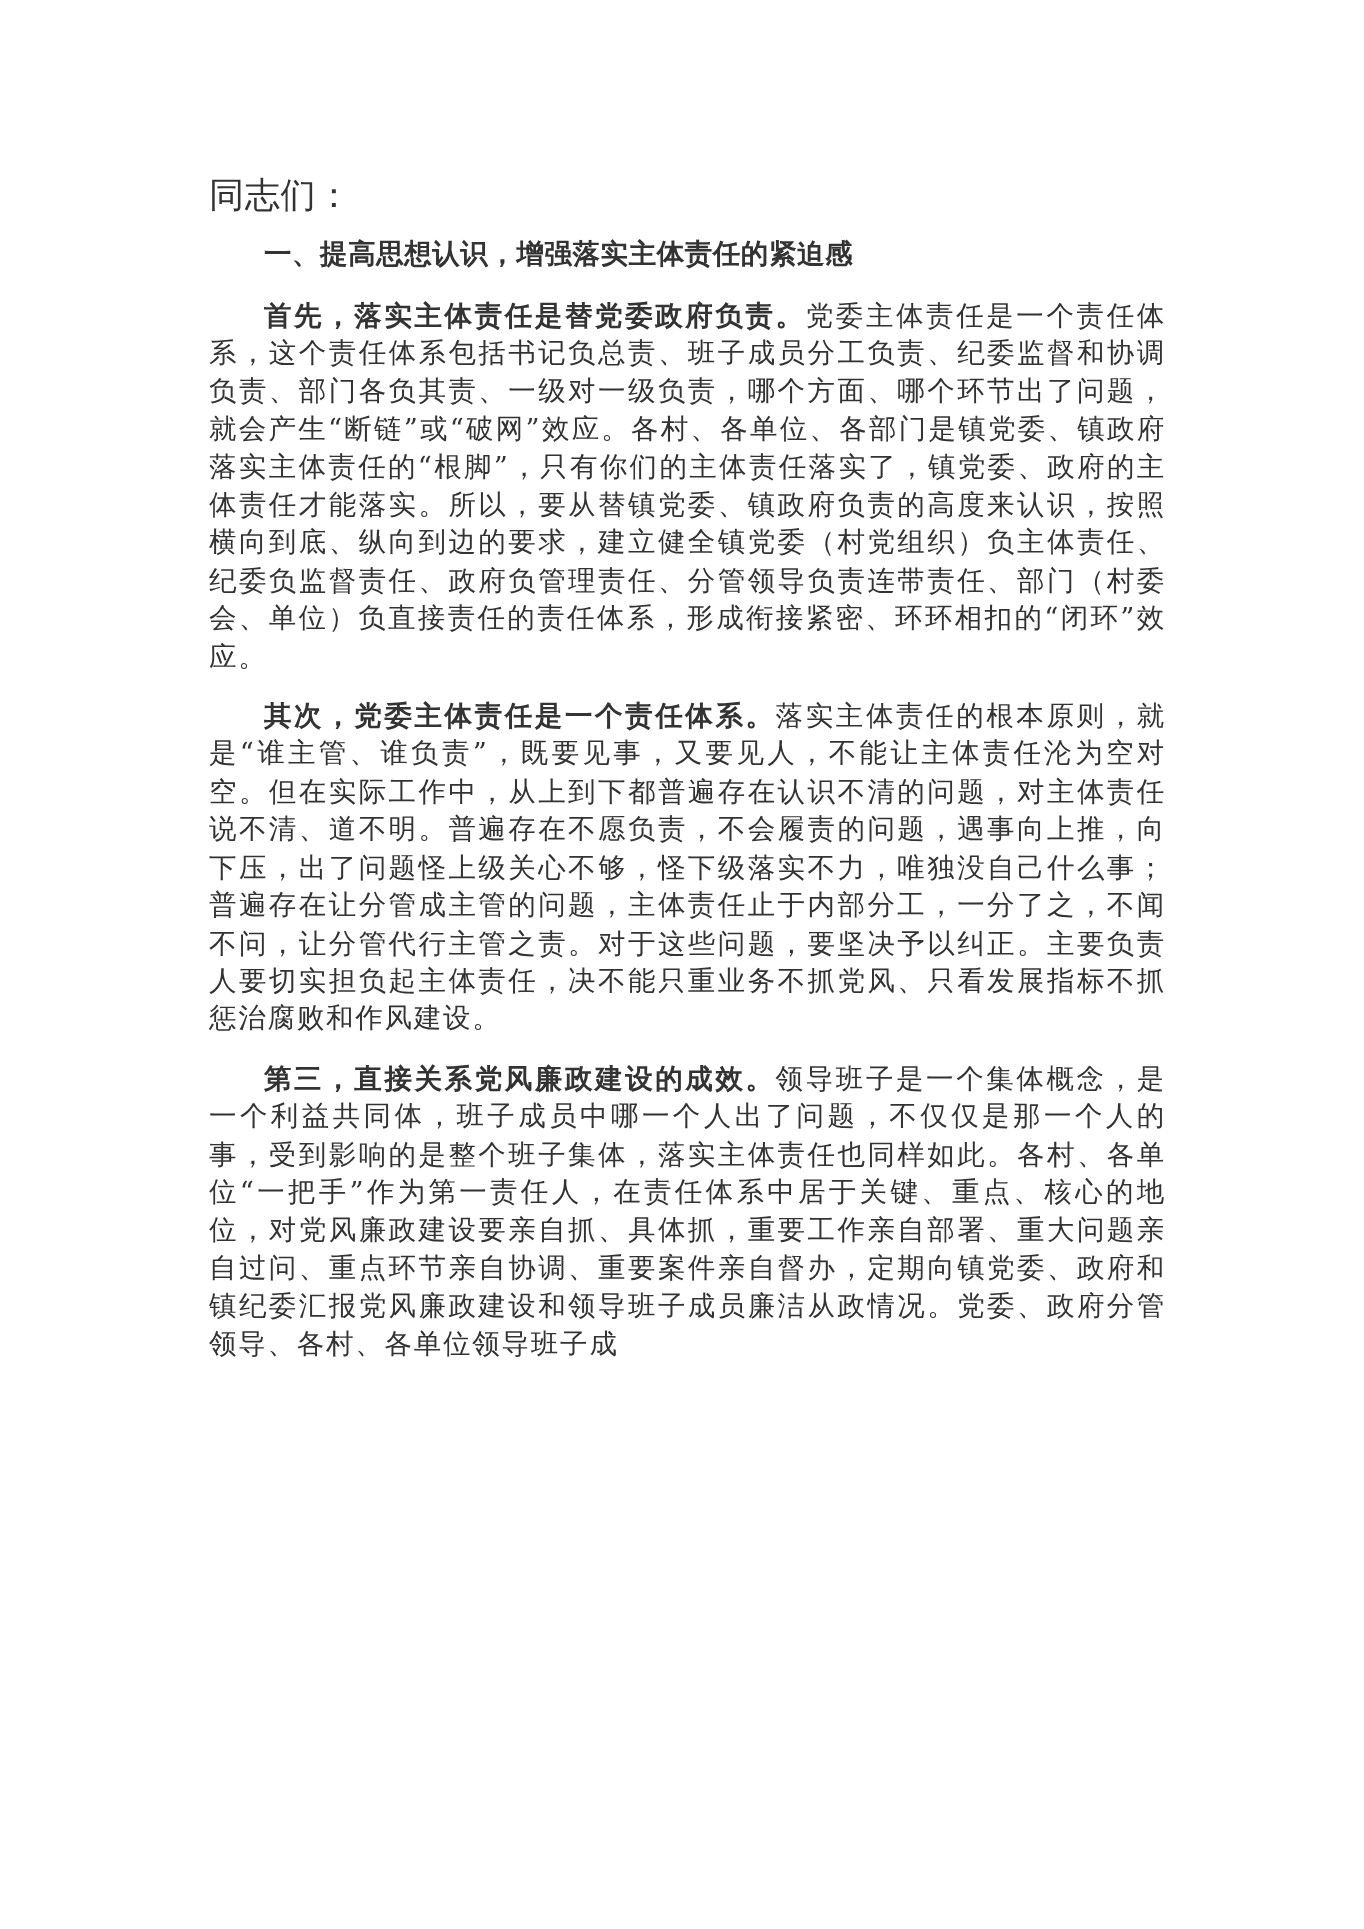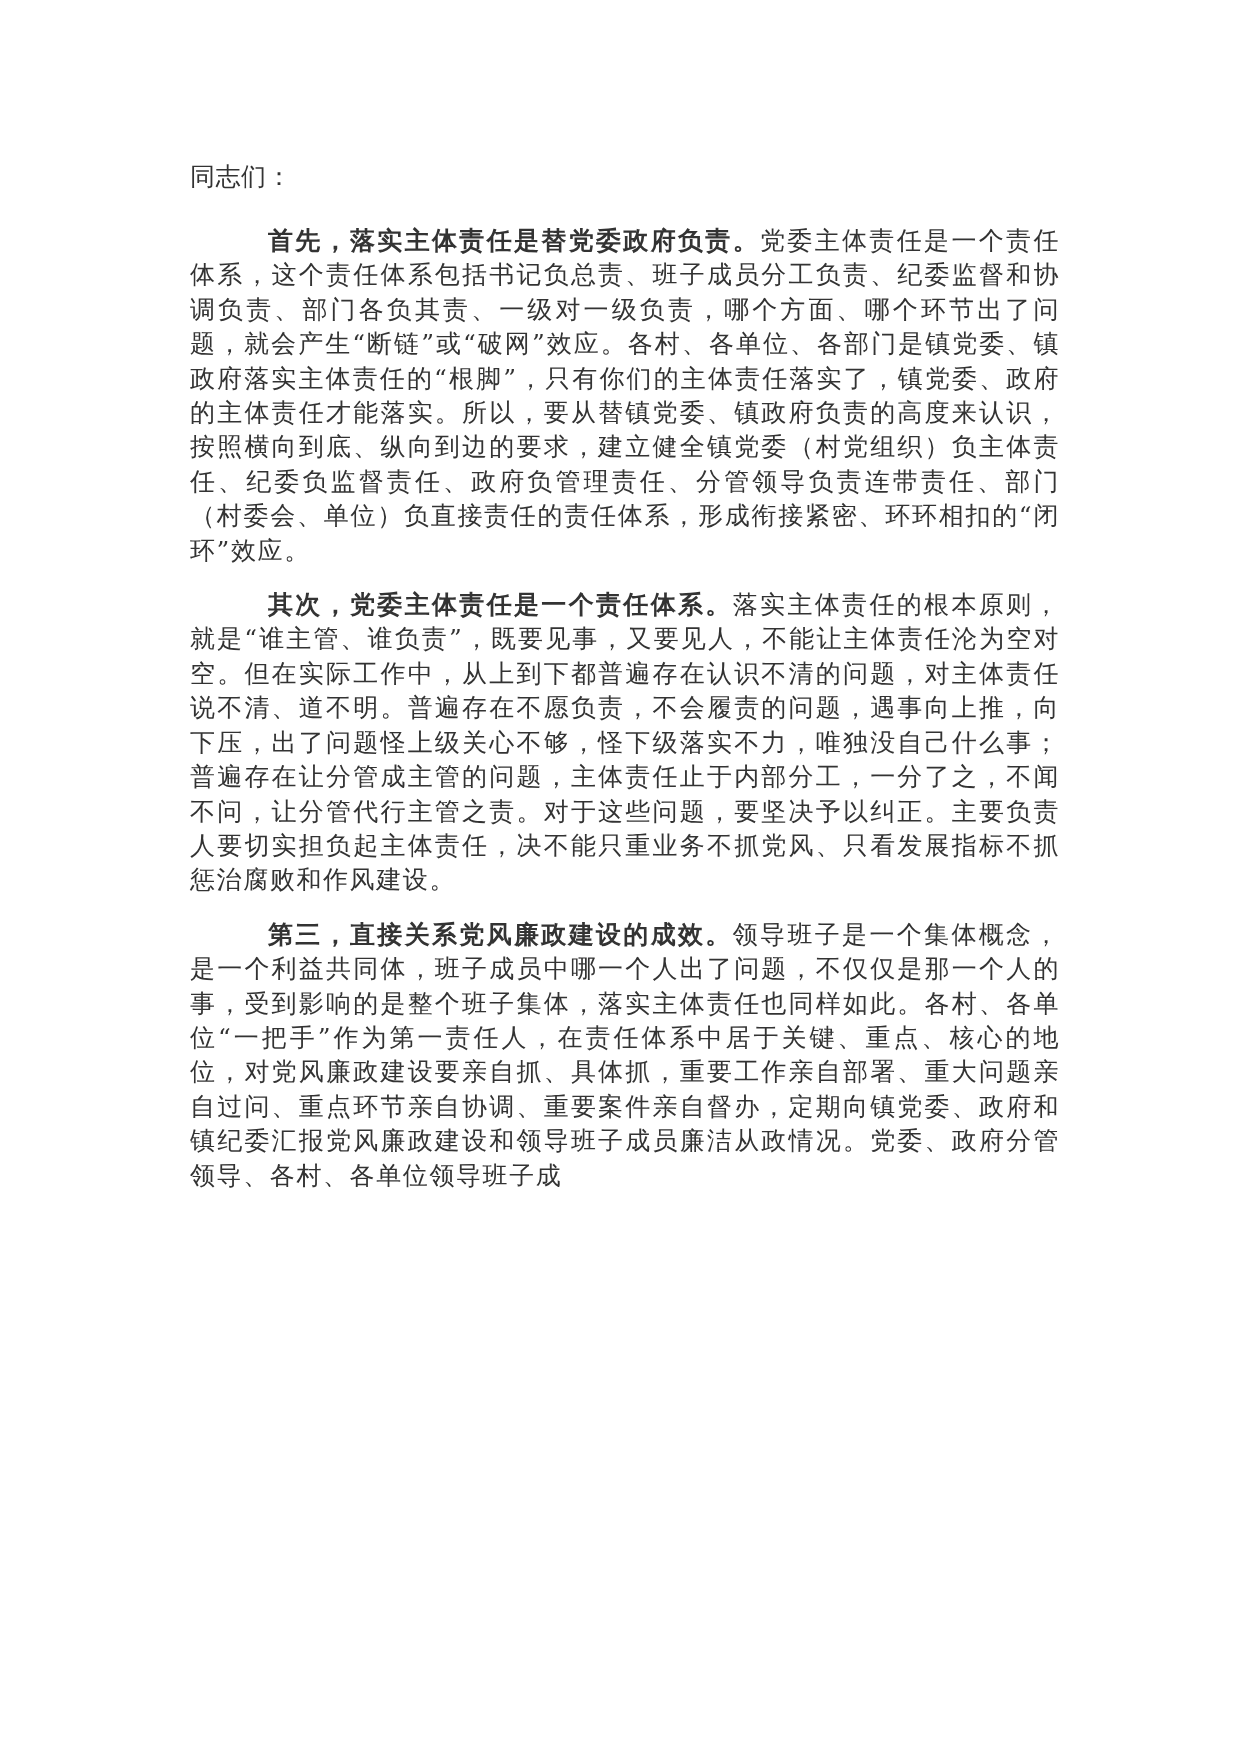--- a/index.html
+++ b/index.html
@@ -15,23 +15,23 @@
       font-family: "DejaVu Serif", "Liberation Serif", serif;
       color: #333333;
     }
     .page {
       position: absolute;
       left: 190px;
       top: 160px;
       width: 870px;
     }
     .salutation {
-      font-size: 25px;
+      font-size: 32px;
       line-height: 34px;
-      margin: 0 0 30px 0;
+      margin: 0 0 20px 0;
       letter-spacing: 0.5px;
     }
     .para {
       font-size: 25px;
       line-height: 34.4px;
       margin: 0 0 20px 0;
       text-indent: 2em;
       text-align: justify;
       text-align-last: left;
       letter-spacing: 1.6px;
@@ -43,30 +43,30 @@
       text-indent: 2em;
       font-weight: bold;
       font-family: "DejaVu Sans", "Liberation Sans", sans-serif;
       color: #333333;
       letter-spacing: 0.5px;
     }
     .lead {
       font-weight: bold;
       font-family: "DejaVu Sans", "Liberation Sans", sans-serif;
       color: #333333;
-      margin-left: 28px;
     }
   </style>
 </head>
 <body>
 
 <div class="page">
   <p class="salutation">同志们：</p>
 
 
+  <p class="heading">一、提高思想认识，增强落实主体责任的紧迫感</p>
 
 
   <p class="para"><span class="lead">首先，落实主体责任是替党委政府负责。</span><span>党委主体责任是一个责任体系，这个责任体系包括书记负总责、班子成员分工负责、纪委监督和协调负责、部门各负其责、一级对一级负责，哪个方面、哪个环节出了问题，就会产生“断链”或“破网”效应。各村、各单位、各部门是镇党委、镇政府落实主体责任的“根脚”，只有你们的主体责任落实了，镇党委、政府的主体责任才能落实。所以，要从替镇党委、镇政府负责的高度来认识，按照横向到底、纵向到边的要求，建立健全镇党委（村党组织）负主体责任、纪委负监督责任、政府负管理责任、分管领导负责连带责任、部门（村委会、单位）负直接责任的责任体系，形成衔接紧密、环环相扣的“闭环”效应。</span></p>
 
   <p class="para"><span class="lead">其次，党委主体责任是一个责任体系。</span><span>落实主体责任的根本原则，就是“谁主管、谁负责”，既要见事，又要见人，不能让主体责任沦为空对空。但在实际工作中，从上到下都普遍存在认识不清的问题，对主体责任说不清、道不明。普遍存在不愿负责，不会履责的问题，遇事向上推，向下压，出了问题怪上级关心不够，怪下级落实不力，唯独没自己什么事；普遍存在让分管成主管的问题，主体责任止于内部分工，一分了之，不闻不问，让分管代行主管之责。对于这些问题，要坚决予以纠正。主要负责人要切实担负起主体责任，决不能只重业务不抓党风、只看发展指标不抓惩治腐败和作风建设。</span></p>
 
   <p class="para"><span class="lead">第三，直接关系党风廉政建设的成效。</span><span>领导班子是一个集体概念，是一个利益共同体，班子成员中哪一个人出了问题，不仅仅是那一个人的事，受到影响的是整个班子集体，落实主体责任也同样如此。各村、各单位“一把手”作为第一责任人，在责任体系中居于关键、重点、核心的地位，对党风廉政建设要亲自抓、具体抓，重要工作亲自部署、重大问题亲自过问、重点环节亲自协调、重要案件亲自督办，定期向镇党委、政府和镇纪委汇报党风廉政建设和领导班子成员廉洁从政情况。党委、政府分管领导、各村、各单位领导班子成</span></p>
 </div>
 
 </body></html>

